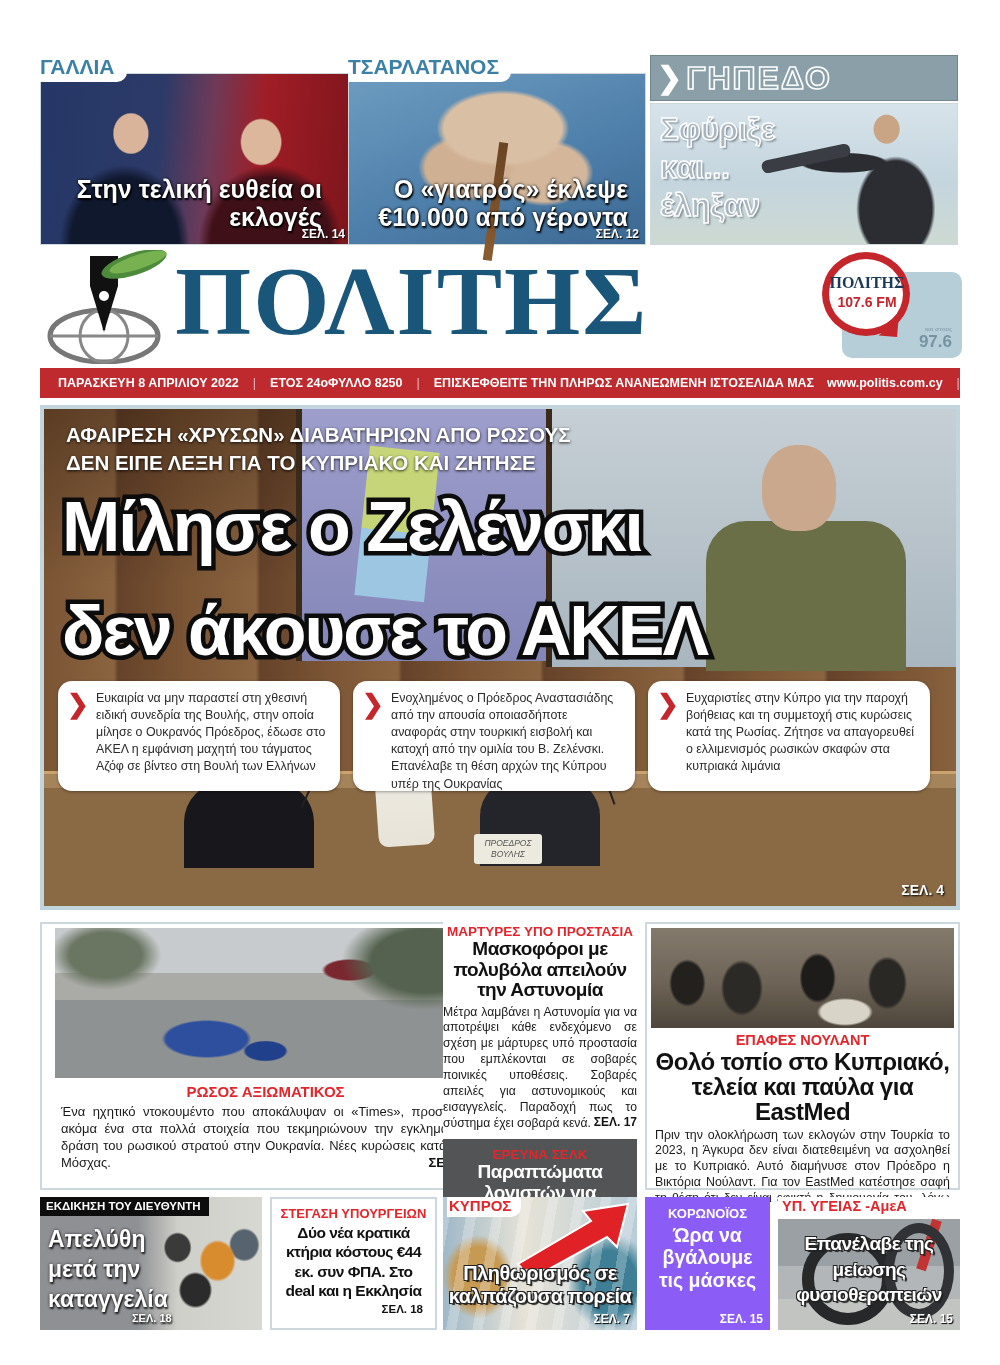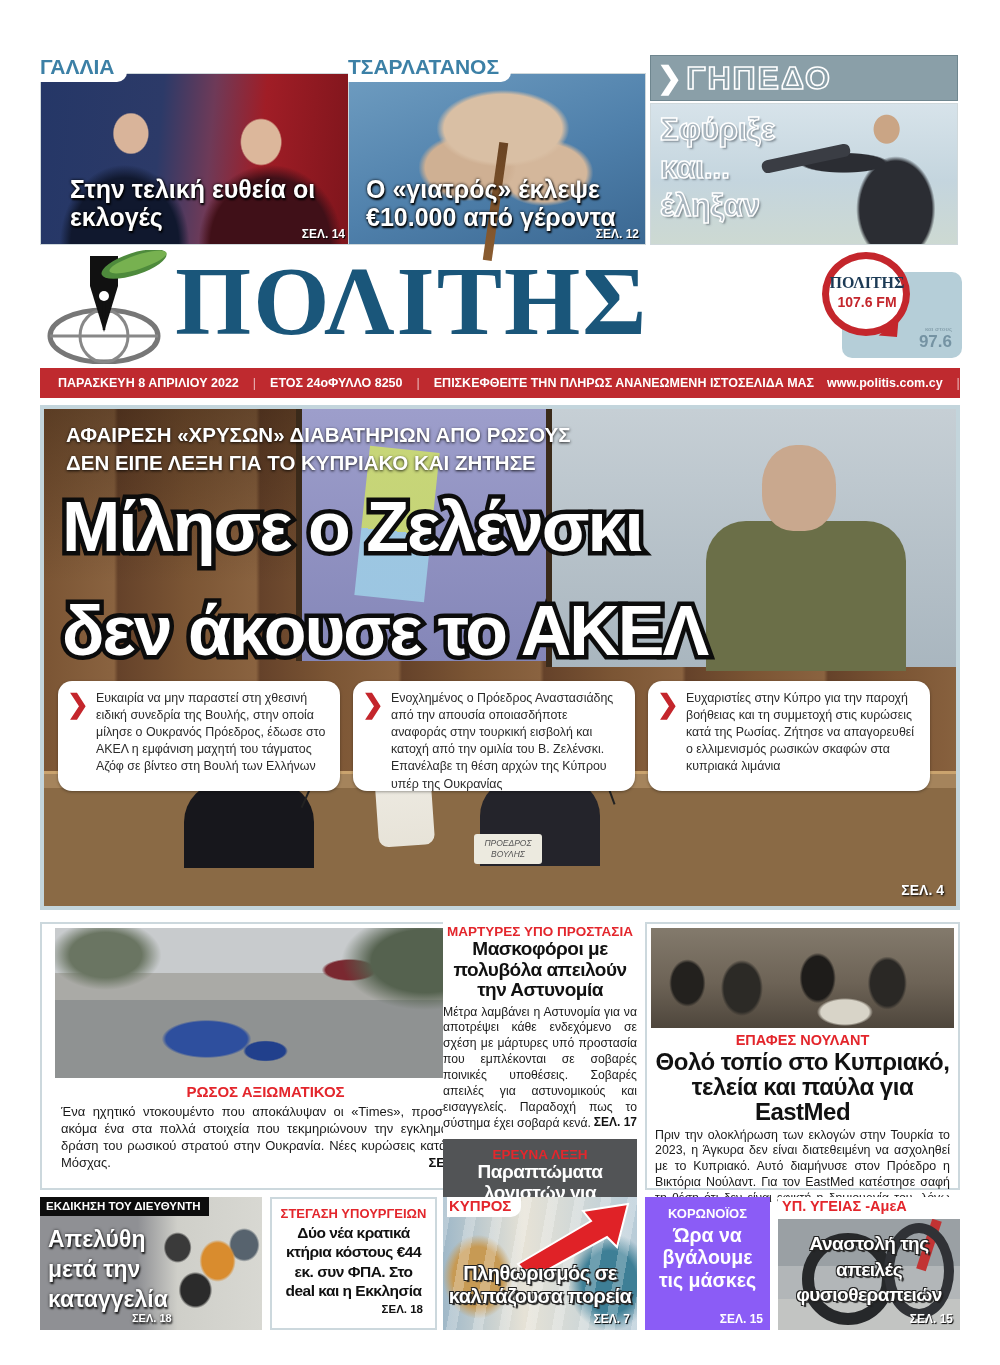--- a/index.html
+++ b/index.html
@@ -6,21 +6,21 @@
   html,body { background:#fff; }
   body { font-family:"Liberation Sans", sans-serif; }
   #page { position:relative; width:1000px; height:1365px; background:#fff; overflow:hidden; margin:0 auto; }
   .abs { position:absolute; }
 
   
   .topbox { position:absolute; top:55px; height:190px; }
   .topbox .photo { position:absolute; left:0; right:0; top:18px; bottom:0; border:1px solid #cfd8db; }
   .toptag { position:absolute; top:0; left:0; z-index:3; background:#fff; padding:0 12px 3px 0;
             color:#3c80a6; font-weight:bold; font-size:21px; border-bottom-right-radius:10px; }
-  .tophead { position:absolute; left:0; right:0; bottom:14px; z-index:2; text-align:left;
+  .tophead { position:absolute; left:0; right:0; bottom:14px; z-index:2; text-align:right;
              color:#fff; font-weight:bold; font-size:25px; line-height:1.12;
              text-shadow:0 0 3px #000, 1px 2px 2px #000; }
   .pagenum-w { position:absolute; right:7px; bottom:4px; color:#fff; font-weight:bold; font-size:12px;
                text-shadow:1px 1px 1px #000; z-index:3; }
 
   .photo-france { background:
       radial-gradient(26px 30px at 29% 35%, #d9b49a 65%, rgba(0,0,0,0) 70%),
       radial-gradient(30px 34px at 71% 40%, #dcb79b 65%, rgba(0,0,0,0) 70%),
       radial-gradient(90px 110px at 27% 100%, #10182e 60%, rgba(0,0,0,0) 72%),
       radial-gradient(100px 110px at 74% 100%, #401018 60%, rgba(0,0,0,0) 72%),
@@ -293,21 +293,21 @@
     <div class="mid-body" style="font-size:13px; line-height:1.3; padding:4px 10px 0;">Ένα ηχητικό ντοκουμέντο που αποκάλυψαν οι «Times», προσθέτει ακόμα ένα στα πολλά στοιχεία που τεκμηριώνουν την εγκληματική δράση του ρωσικού στρατού στην Ουκρανία. Νέες κυρώσεις κατά της Μόσχας.</div>
     <div class="pagenum-b" style="font-size:13px; padding-right:12px; margin-top:-17px;">ΣΕΛ. 5</div>
   </div>
 
   <div class="midbox" style="left:443px; width:194px; height:268px;">
     <div class="tag-red" style="font-size:13.5px; margin-top:2px;">ΜΑΡΤΥΡΕΣ ΥΠΟ ΠΡΟΣΤΑΣΙΑ</div>
     <div class="mid-head" style="font-size:19px; line-height:1.08;">Μασκοφόροι με πολυβόλα απειλούν την Αστυνομία</div>
     <div class="mid-body" style="font-size:12.2px; line-height:1.3; margin-top:4px;">Μέτρα λαμβάνει η Αστυνομία για να αποτρέψει κάθε ενδεχόμενο σε σχέση με μάρτυρες υπό προστασία που εμπλέκονται σε σοβαρές ποινικές υποθέσεις. Σοβαρές απειλές για αστυνομικούς και εισαγγελείς. Παραδοχή πως το σύστημα έχει σοβαρά κενά.</div>
     <div class="pagenum-b" style="font-size:12px; margin-top:-16px;">ΣΕΛ. 17</div>
     <div class="selkbox" style="margin-top:10px; height:84px;">
-      <div class="tag-red" style="font-size:13.5px;">ΕΡΕΥΝΑ ΛΕΞΗ</div>
+      <div class="tag-red" style="font-size:13.5px;">ΕΡΕΥΝΑ ΣΕΛΚ</div>
       <div class="h">Παραπτώματα λογιστών για «χρυσά» διαβατήρια</div>
       <div class="p">ΣΕΛ. 6</div>
     </div>
   </div>
 
   <div class="midbox bordered" style="left:645px; width:315px; height:268px;">
     <div class="photo-meeting"></div>
     <div class="tag-red" style="font-size:14.5px; margin-top:3px;">ΕΠΑΦΕΣ ΝΟΥΛΑΝΤ</div>
     <div class="mid-head" style="font-size:24px; line-height:1.05; margin-top:1px; padding:0 6px;">Θολό τοπίο στο Κυπριακό, τελεία και παύλα για EastMed</div>
     <div class="mid-body" style="font-size:12.4px; line-height:1.28; padding:3px 8px 0;">Πριν την ολοκλήρωση των εκλογών στην Τουρκία το 2023, η Άγκυρα δεν είναι διατεθειμένη να ασχοληθεί με το Κυπριακό. Αυτό διαμήνυσε στον Πρόεδρο η Βικτόρια Νούλαντ. Για τον EastMed κατέστησε σαφή τη θέση ότι δεν είναι εφικτή η δημιουργία του, λόγω χρόνου και κόστους.</div>
@@ -343,17 +343,17 @@
     <span class="pagenum-w" style="text-shadow:none;">ΣΕΛ. 15</span>
   </div>
 
   <div class="botbox" style="left:778px; width:182px;">
     <div class="photo-wheel">
       <div class="redframe"></div>
       <div class="wheel"></div>
       <div class="wheel2"></div>
     </div>
     <div class="whitetop">ΥΠ. ΥΓΕΙΑΣ -ΑμεΑ</div>
-    <div class="outline-head abs" style="left:0; right:0; top:34px; text-align:center; font-size:19px; line-height:1.35; z-index:2;">Αναστολή της απειλές φυσιοθεραπειών</div>
+    <div class="outline-head abs" style="left:0; right:0; top:34px; text-align:center; font-size:19px; line-height:1.35; z-index:2;">Επανέλαβε της μείωσης φυσιοθεραπειών</div>
     <span class="pagenum-w">ΣΕΛ. 15</span>
   </div>
 
 </div>
 
 </body></html>

